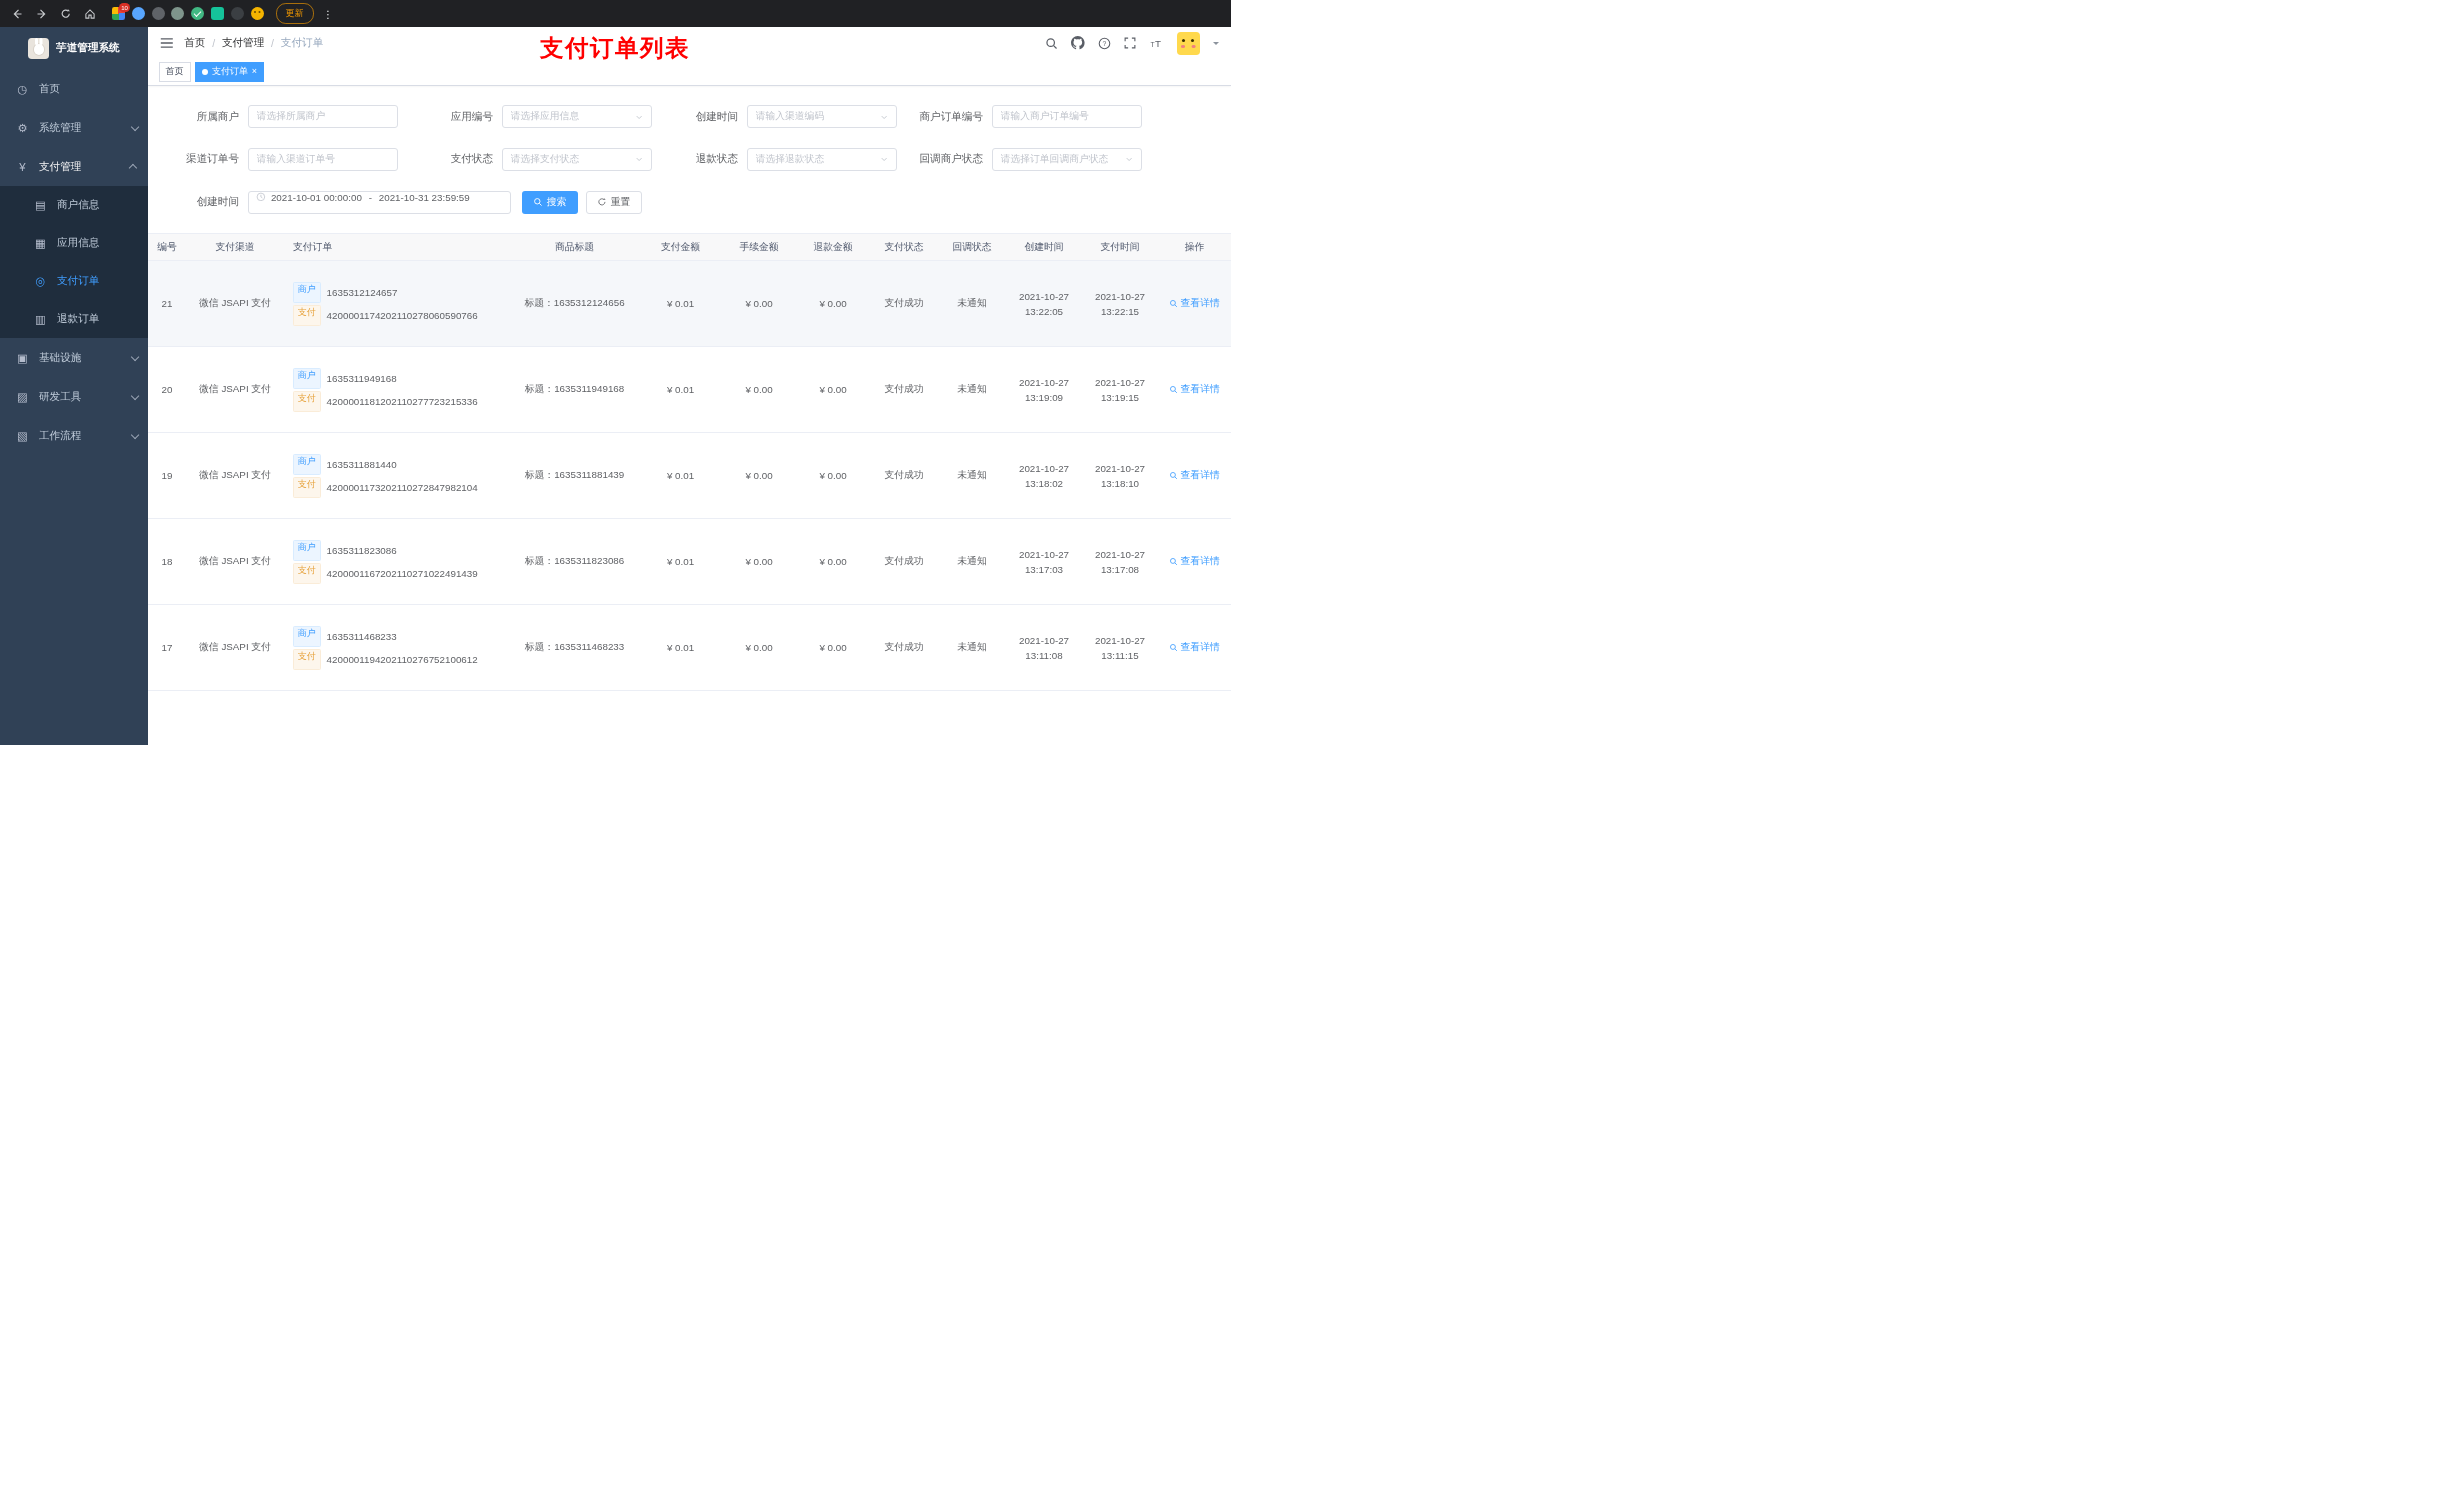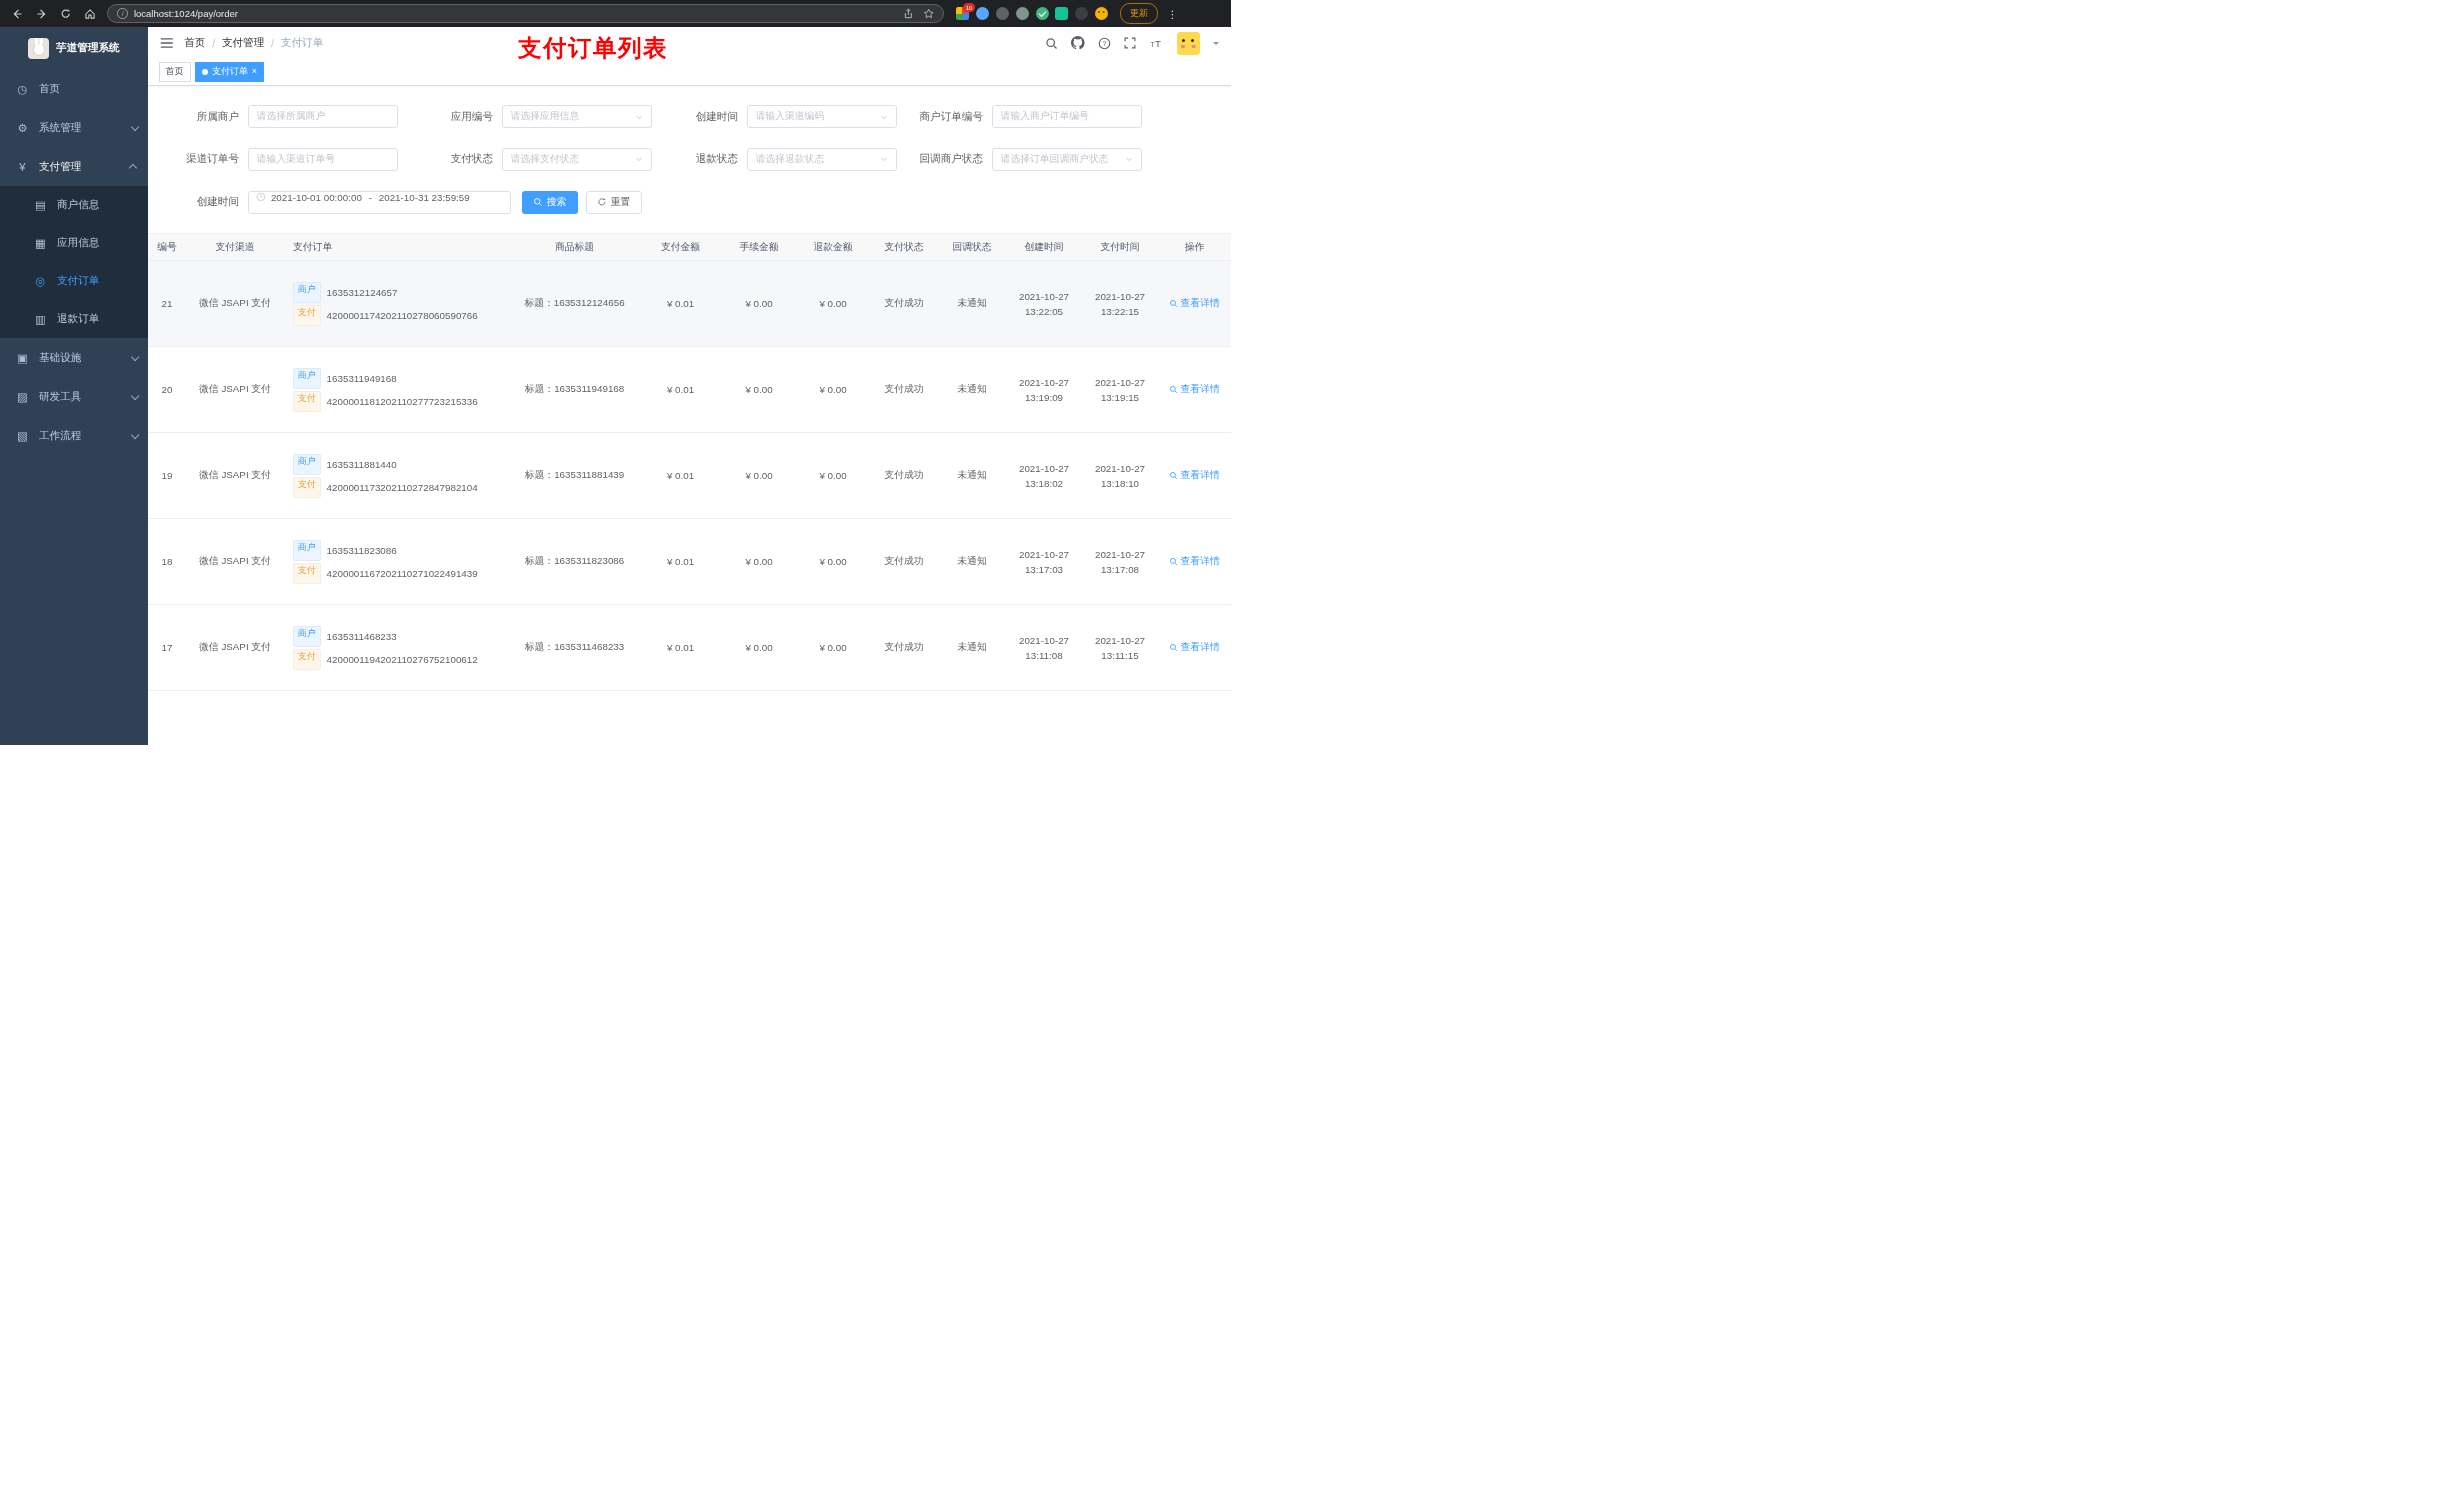--- a/index.html
+++ b/index.html
@@ -51,21 +51,21 @@
 
   .main { flex:1; display:flex; flex-direction:column; background:#fff; min-width:0; }
 
   
   .topbar { height:32px; display:flex; align-items:center; padding:0 12px; gap:10.6px; position:relative; flex-shrink:0; }
   .hamburger { color:#5a5e66; cursor:pointer; }
   .breadcrumb { display:flex; align-items:center; gap:6.8px; font-size:10.6px; }
   .bc-link { color:#303133; cursor:pointer; }
   .bc-sep { color:#c0c4cc; }
   .bc-current { color:#97a8be; }
-  .annotation { position:absolute; left:370px; top:5.3px; font-size:23.5px; font-weight:700; color:#ff0000; letter-spacing:1.5px; white-space:nowrap; }
+  .annotation { position:absolute; left:392px; top:5.3px; font-size:23.5px; font-weight:700; color:#ff0000; letter-spacing:1.5px; white-space:nowrap; }
   .topbar-right { margin-left:auto; display:flex; align-items:center; gap:13px; color:#5a5e66; }
   .tb-ic { cursor:pointer; display:flex; align-items:center; justify-content:center; }
   .avatar { width:23px; height:23px; border-radius:3.8px; background:#ffd94d; position:relative; cursor:pointer; overflow:hidden; }
   .avatar::before { content:""; position:absolute; left:5.3px; top:7.6px; width:3px; height:3px; border-radius:50%; background:#3a2e00; box-shadow:9px 0 0 #3a2e00; }
   .avatar::after { content:""; position:absolute; left:3.8px; top:13px; width:4.5px; height:3px; border-radius:50%; background:#f08080; box-shadow:10.6px 0 0 #f08080; }
   .caret-down { width:0; height:0; border-left:3px solid transparent; border-right:3px solid transparent; border-top:3.8px solid #8c939d; cursor:pointer; }
 
   
   .tabsbar { height:26.5px; display:flex; align-items:center; padding:0 10.6px; gap:4.5px; border-bottom:0.8px solid #d8dce5; box-shadow:0 0.8px 2.3px rgba(0,0,0,.06); flex-shrink:0; }
   .tab { height:19.7px; display:inline-flex; align-items:center; padding:0 6px; border:0.8px solid #d8dce5; background:#fff; color:#495060; font-size:9px; gap:3.8px; cursor:pointer; white-space:nowrap; }
@@ -126,37 +126,20 @@
       <svg width="11.4" height="11.4" viewBox="0 0 16 16">
         <path d="M13 8a5 5 0 1 1-1.6-3.7" stroke="currentColor" stroke-width="1.6" fill="none"></path>
         <path d="M11 1.5v3h3z" fill="currentColor"></path>
       </svg>
     </div>
   <div class="nav-ic">
       <svg width="12" height="12" viewBox="0 0 16 16">
         <path d="M2.5 8L8 2.5 13.5 8v5.5h-4v-4h-3v4h-4z" stroke="currentColor" stroke-width="1.4" fill="none"></path>
       </svg>
     </div>
-  <div class="urlbar">
-    <span class="site-info">i</span>
-    <span class="url-text">localhost:1024/pay/order</span>
-    <span class="urlbar-right">
-      <span class="tb-ic">
-          <svg width="10.6" height="11.4" viewBox="0 0 16 16">
-            <path d="M8 10V1.5M5 4l3-2.8L11 4" stroke="currentColor" stroke-width="1.4" fill="none"></path>
-            <path d="M3.5 7v7h9V7" stroke="currentColor" stroke-width="1.4" fill="none"></path>
-          </svg>
-        </span>
-      <span class="tb-ic">
-          <svg width="11.4" height="11.4" viewBox="0 0 16 16">
-            <path d="M8 1.8l1.9 3.9 4.3.6-3.1 3 .7 4.2L8 11.5l-3.8 2 .7-4.2-3.1-3 4.3-.6z" stroke="currentColor" stroke-width="1.2" fill="none"></path>
-          </svg>
-        </span>
-    </span>
-  </div>
   <div class="ext-area">
     <span class="ext-ic ext-1">
         <span class="ext-badge">10</span>
       </span>
     <span class="ext-ic ext-2"></span>
     <span class="ext-ic ext-3"></span>
     <span class="ext-ic ext-4"></span>
     <span class="ext-ic ext-5"></span>
     <span class="ext-ic ext-6"></span>
     <span class="ext-ic ext-7"></span>

